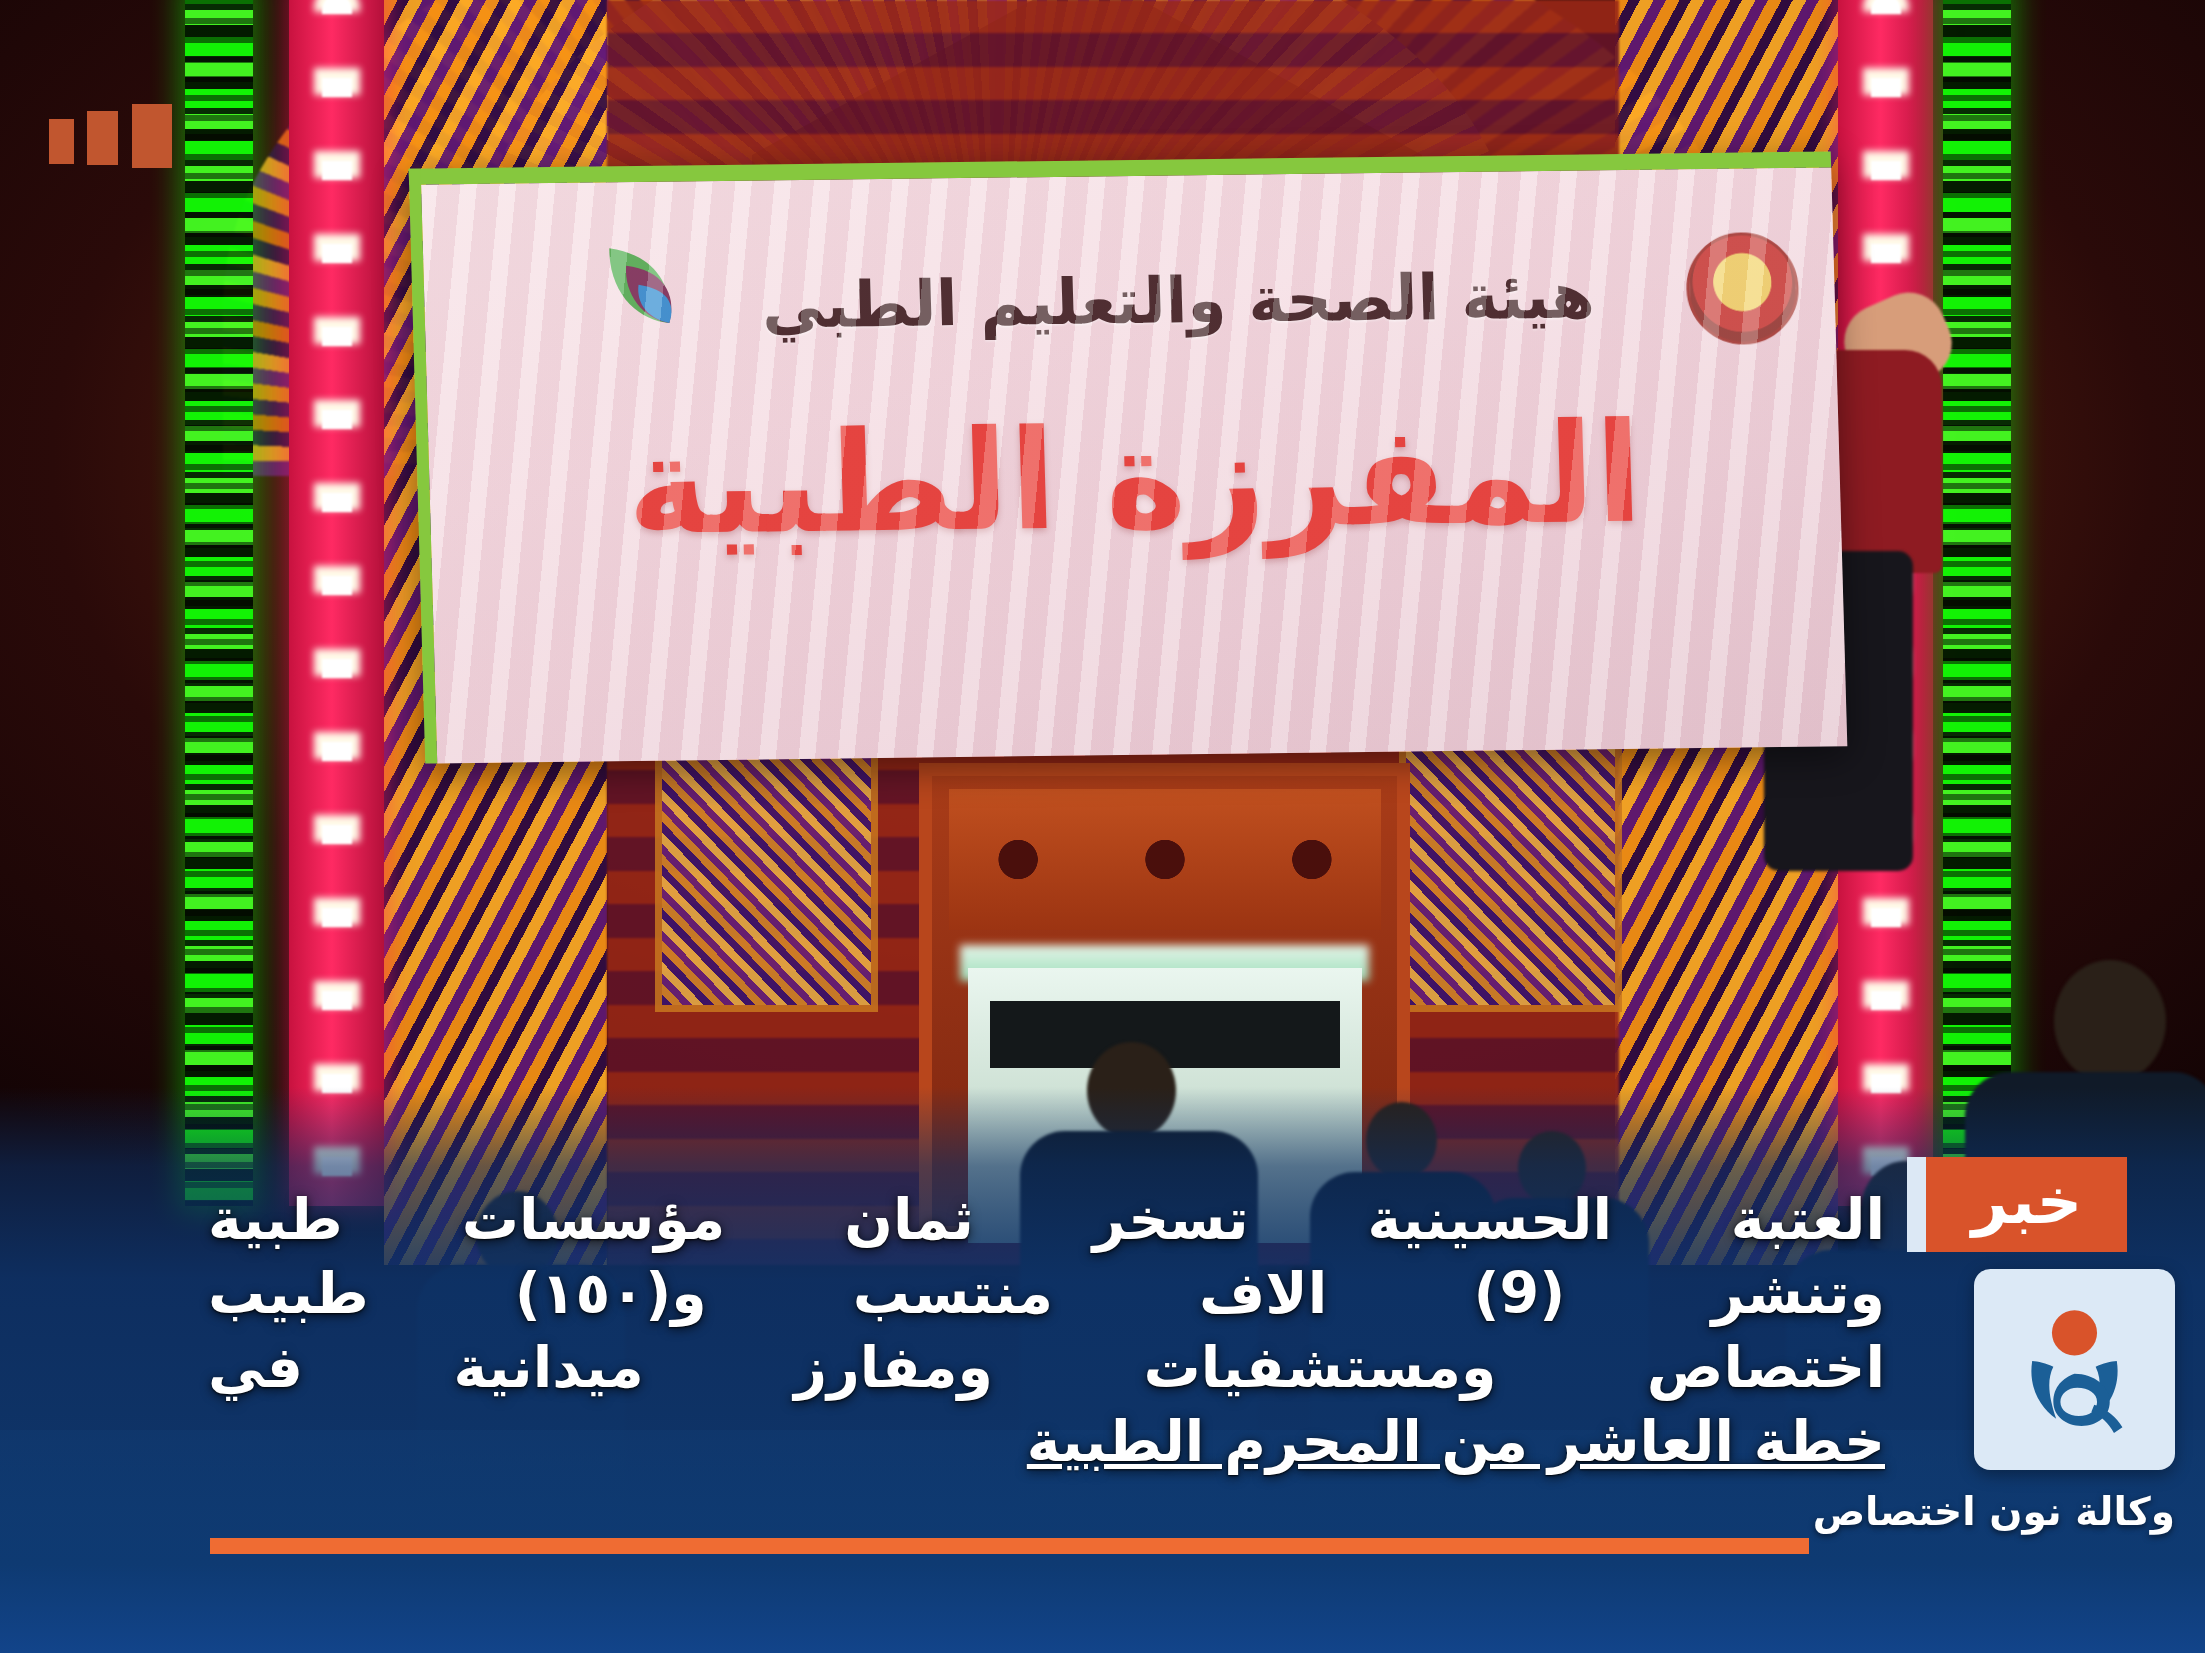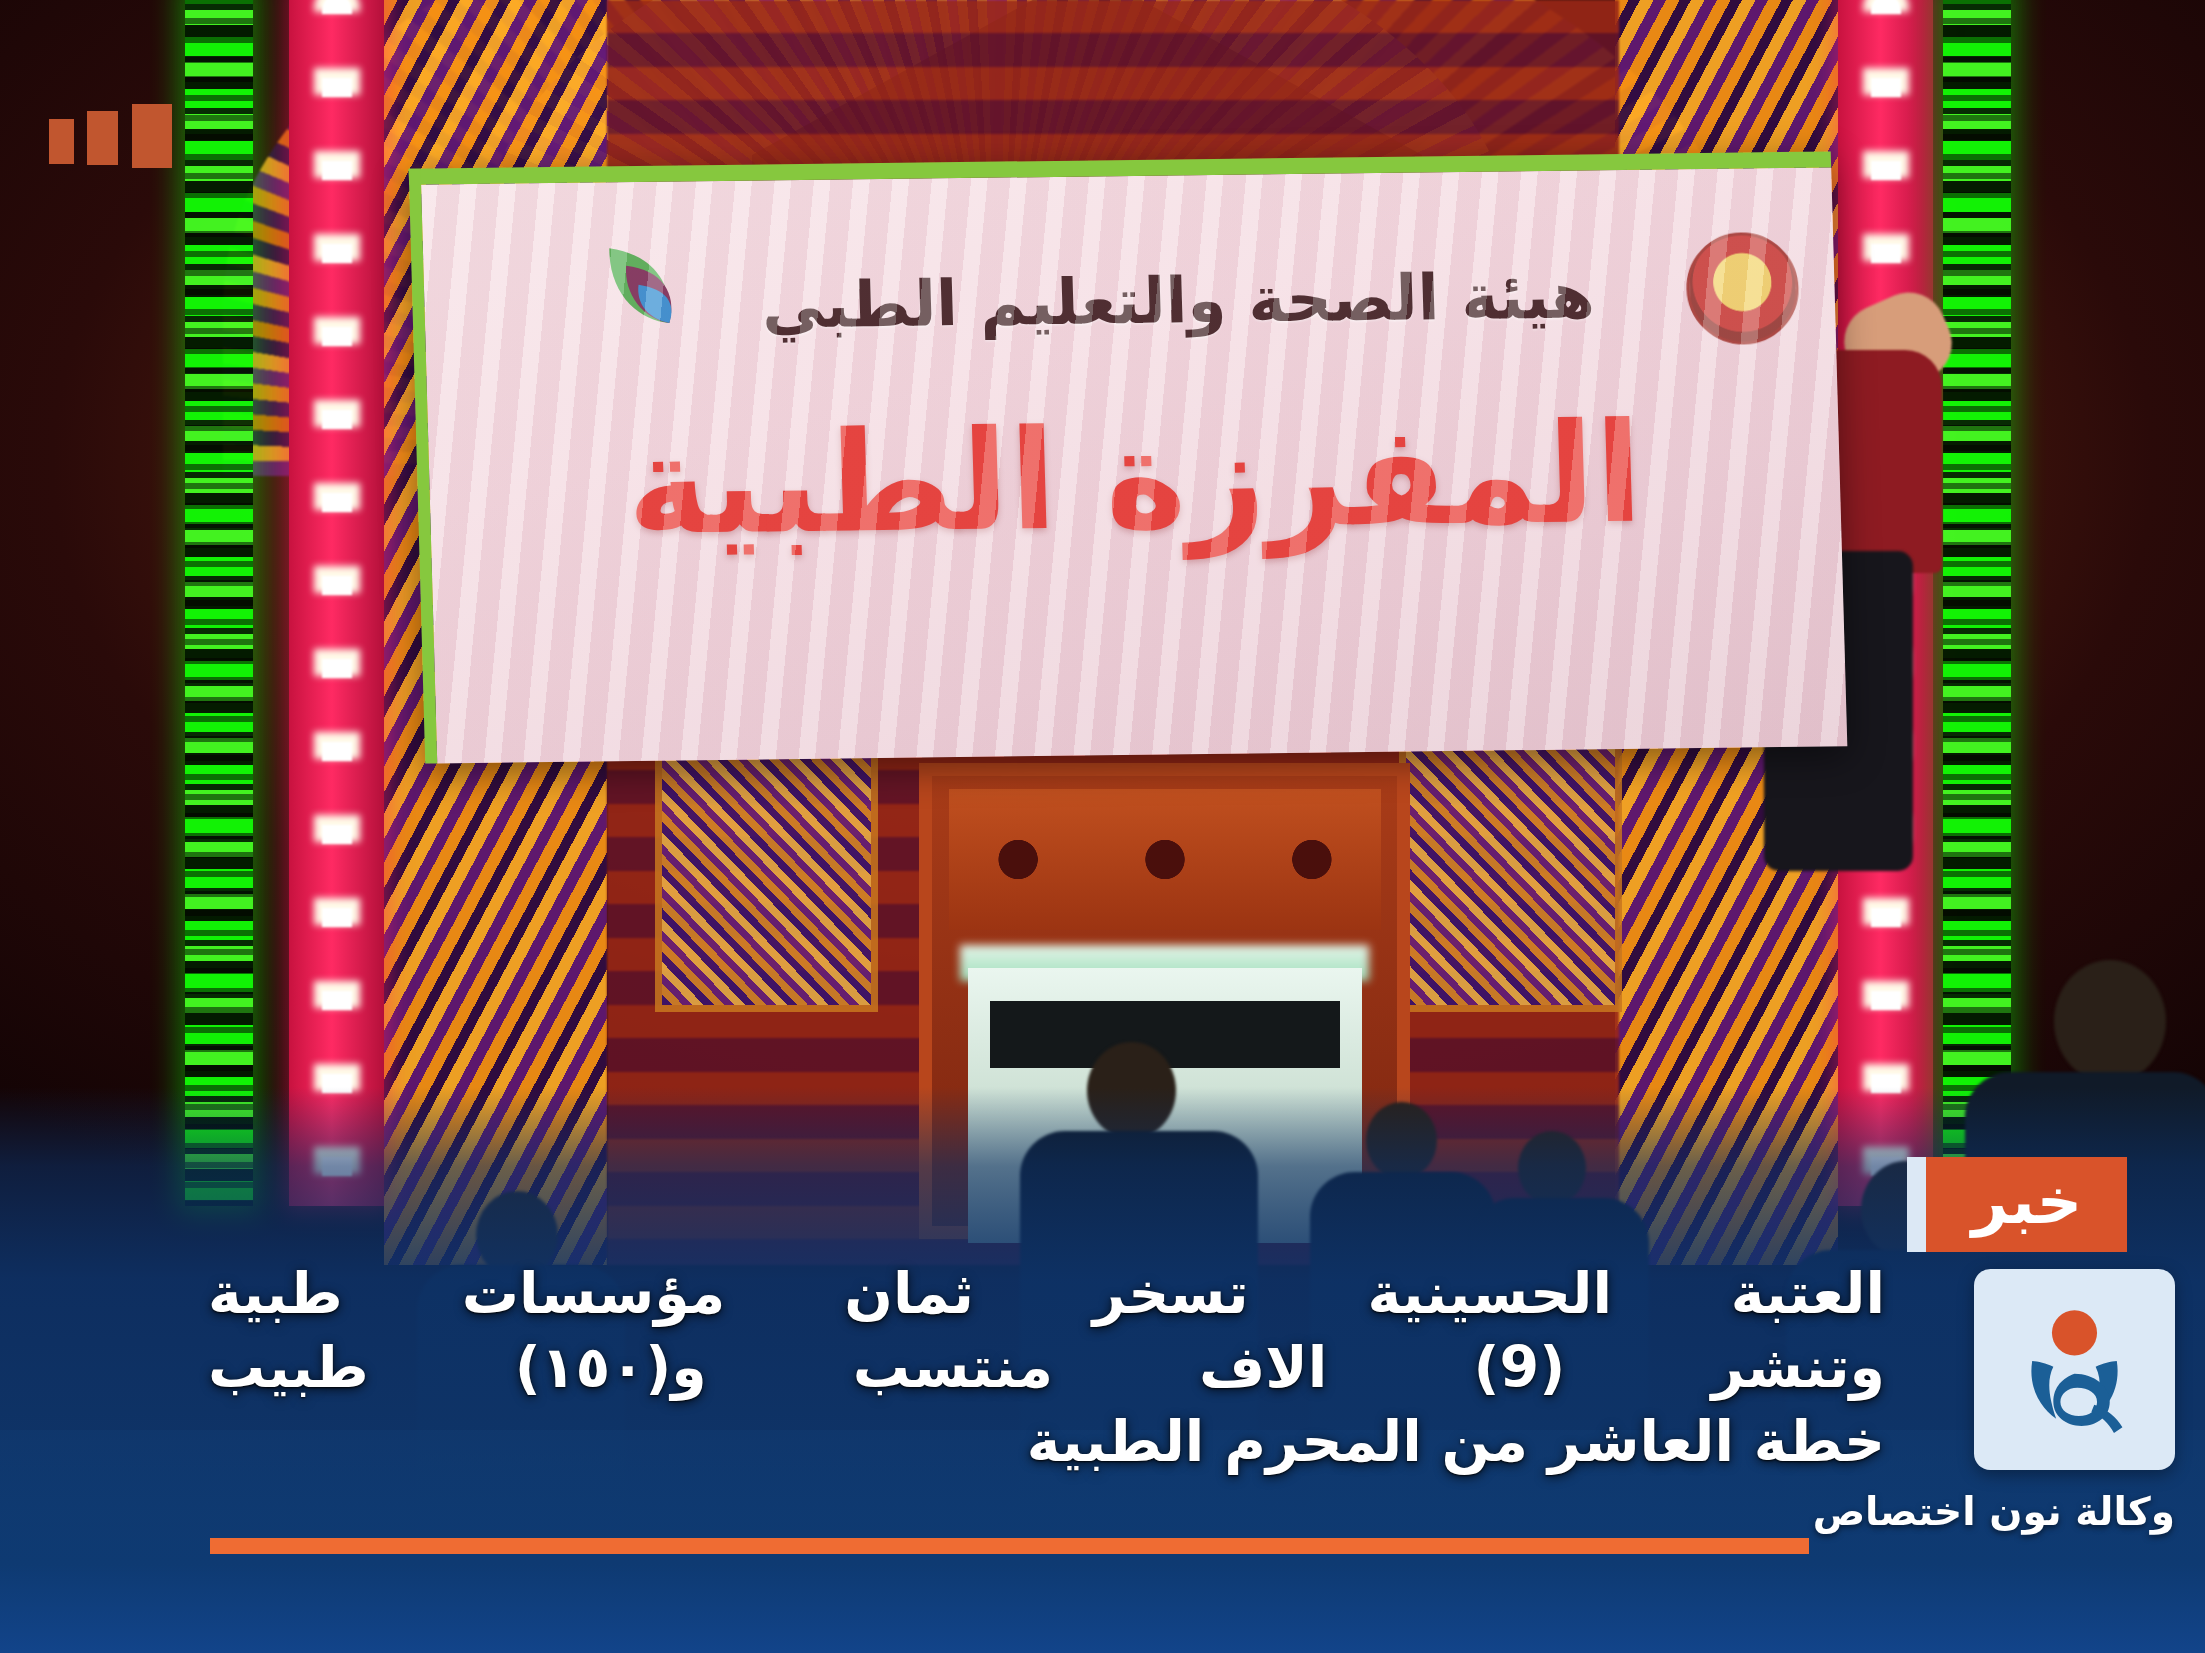--- a/index.html
+++ b/index.html
@@ -282,21 +282,21 @@
     color:#ffffff;
     font-family:"DejaVu Sans","Liberation Sans",sans-serif;
     font-weight:700;
     font-size:57px;
     line-height:1.30;
     letter-spacing:-0.4px;
     text-shadow: 0 2.2px 10.4px rgba(0,0,0,.75), 0 0.7px 2.2px rgba(0,0,0,.9);
     margin-top: 6px;
   }
   .headline .ln { display:block; white-space:nowrap; }
-  .headline .ln.last { text-align-last: right; }
+  .headline .ln.last { text-align-last: right; text-decoration: underline; }
 
   
   .rule {
     position:absolute;
     left:210px; width:1599px; height:16.4px; bottom:99px;
     background:#ef6c33; z-index:40;
   }
 
   
   .brand { position:absolute; right:30px; bottom:119px; width:268px; z-index:45; }
@@ -403,20 +403,21 @@
 
   <div class="bars">
     <i></i>
     <i></i>
     <i></i>
   </div>
 
   <div class="headline">
     <span class="ln">العتبة الحسينية تسخر ثمان مؤسسات طبية</span>
     <span class="ln">وتنشر (9) الاف منتسب و(١٥٠) طبيب</span>
+    <span class="ln">اختصاص ومستشفيات ومفارز ميدانية في</span>
     <span class="ln last">خطة العاشر من المحرم الطبية</span>
   </div>
 
   <div class="rule"></div>
 
   <div class="brand">
     <div class="news-badge-row">
       <div class="news-badge">خبر</div>
       <div class="badge-bar"></div>
     </div>

